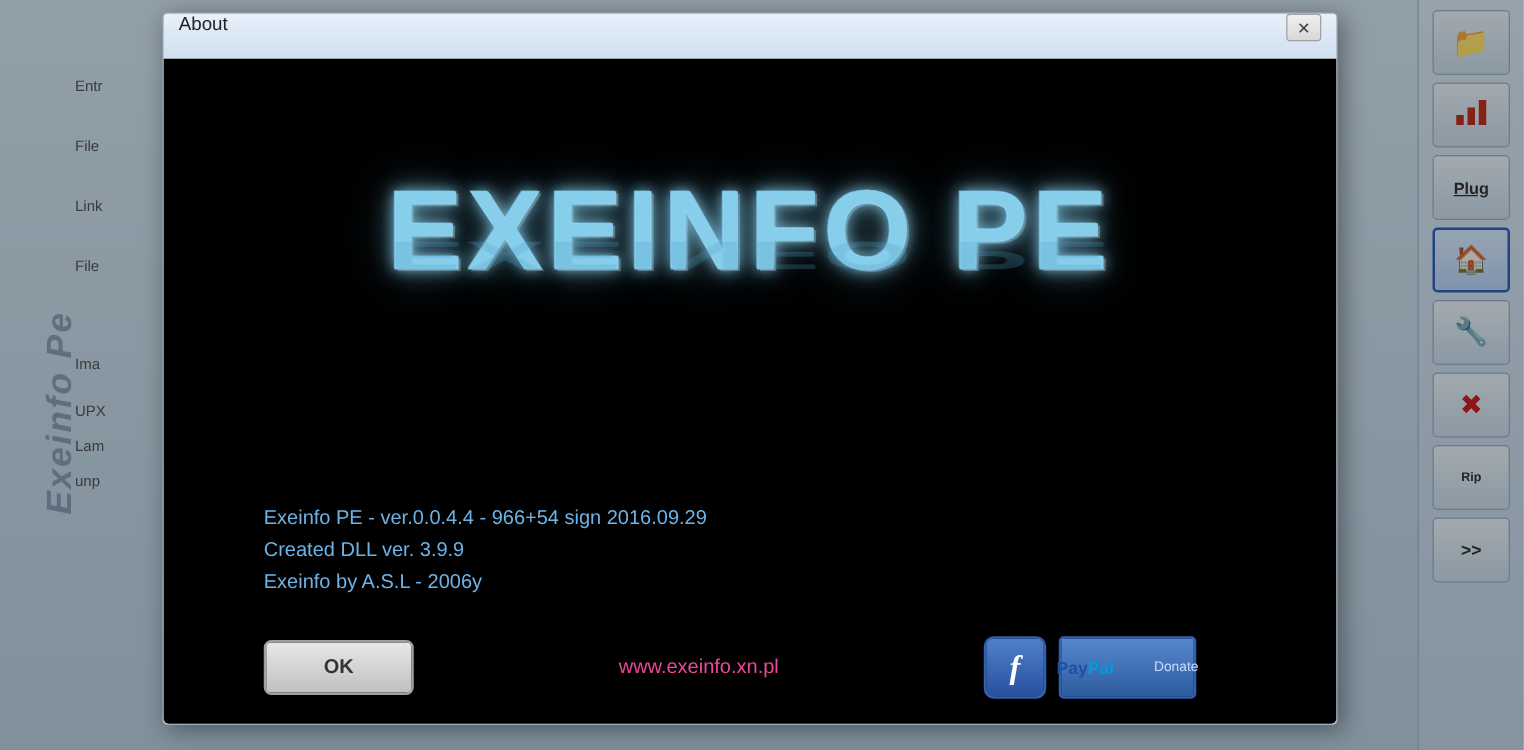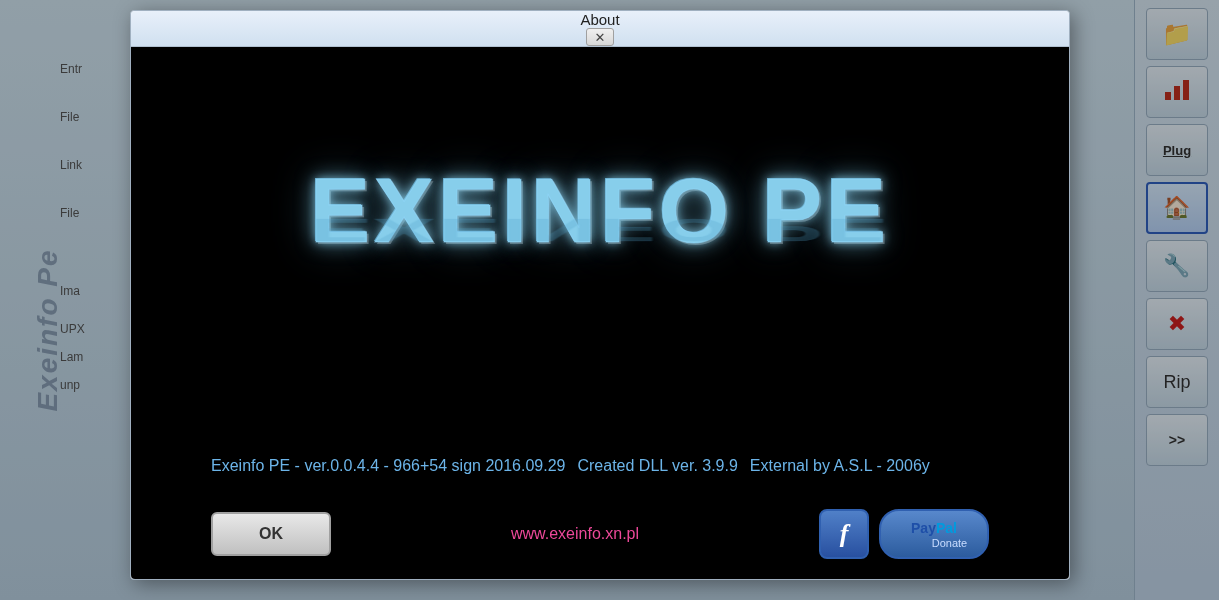--- a/index.html
+++ b/index.html
@@ -100,24 +100,23 @@
       border: 1px solid #a0b0c0;
       border-radius: 4px;
       box-shadow: 4px 4px 20px rgba(0,0,0,0.4);
     }
 
     .dialog-titlebar {
       height: 36px;
       background: linear-gradient(180deg, #e8f0fa 0%, #d0e0f0 100%);
       border-bottom: 1px solid #b0c0d0;
       display: flex;
-      align-items: center;
+      align-items: flex-start;
       padding: 0 12px;
       border-radius: 4px 4px 0 0;
-      flex-direction: column;
     }
     .dialog-title-text {
       font-size: 15px;
       color: #222;
       font-weight: normal;
       flex: 1;
     }
     .dialog-close-btn {
       width: 28px;
       height: 22px;
@@ -170,36 +169,36 @@
         1px 1px 4px rgba(0,0,0,0.8);
       font-family: Impact, 'Arial Black', sans-serif;
       -webkit-text-stroke: 1px rgba(150,220,255,0.5);
     }
 
     
     .info-section {
       width: 100%;
       padding: 10px 80px 20px 80px;
       display: flex;
-      flex-direction: row;
+      flex-direction: column;
       align-items: flex-start;
-      gap: 12px;
+      gap: 0;
     }
 
     .info-line {
       font-size: 16px;
       color: #6cb4e8;
       line-height: 1.6;
       font-weight: 500;
     }
 
     
     .bottom-bar {
       width: 100%;
-      padding: 10px 80px 20px 80px;
+      padding: 10px 112px 20px 80px;
       display: flex;
       align-items: center;
       justify-content: space-between;
     }
 
     .ok-btn {
       width: 120px;
       height: 44px;
       background: linear-gradient(180deg, #e8e8e8 0%, #c0c0c0 100%);
       border: 2px solid #a0a0a0;
@@ -238,23 +237,23 @@
       color: white;
       font-weight: bold;
       cursor: pointer;
     }
 
     .paypal-btn {
       width: 110px;
       height: 50px;
       background: linear-gradient(180deg, #5888cc 0%, #2c5c9e 100%);
       border: 2px solid #3060b0;
-      border-radius: 20px;
-      display: flex;
-      flex-direction: column;
+      border-radius: 4px;
+      display: flex;
+      flex-direction: row;
       align-items: center;
       justify-content: center;
       cursor: pointer;
       gap: 1px;
     }
 
     
     .bg-fields {
       position: absolute;
       left: 60px;
@@ -320,21 +319,21 @@
 
     <div class="toolbar-btn">
       <span style="font-size:22px;">🔧</span>
     </div>
 
     <div class="toolbar-btn">
       <span style="font-size:22px;color:#cc2020;">✖</span>
     </div>
 
     <div class="toolbar-btn">
-      <span style="font-size:18px;font-weight:normal;color:#333;">Rip</span>
+      <span style="font-size:10px;font-weight:bold;color:#333;">Rip</span>
     </div>
 
     <div class="toolbar-btn">
       <span style="font-size:14px;font-weight:bold;color:#333;">&gt;&gt;</span>
     </div>
   </div>
 </div>
 
 <div class="dialog-overlay"></div>
 
@@ -363,21 +362,21 @@
           margin-top: -15px;
           filter: blur(1px);
           -webkit-text-stroke: 1px rgba(100,180,220,0.15);
         ">EXEINFO PE</div>
       </div>
     </div>
 
     <div class="info-section">
       <div class="info-line">Exeinfo PE - ver.0.0.4.4  - 966+54 sign  2016.09.29</div>
       <div class="info-line">Created DLL ver. 3.9.9</div>
-      <div class="info-line">External by A.S.L - 2006y</div>
+      <div class="info-line">Exeinfo by A.S.L - 2006y</div>
     </div>
 
     <div class="bottom-bar">
 
       <div class="ok-btn">OK</div>
 
       <div class="website-text" style="cursor:pointer;">www.exeinfo.xn.pl</div>
 
       <div class="social-btns">
 

